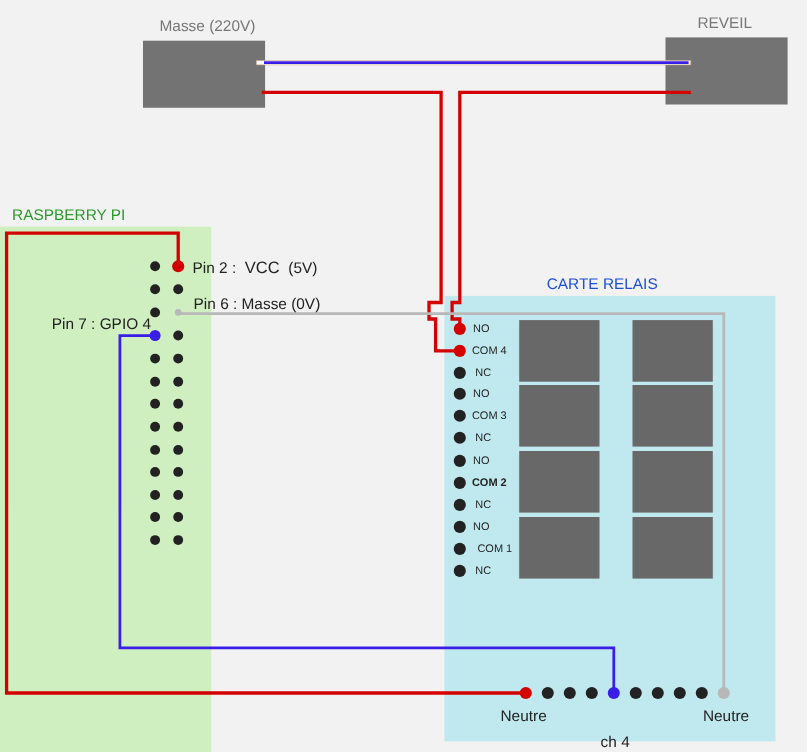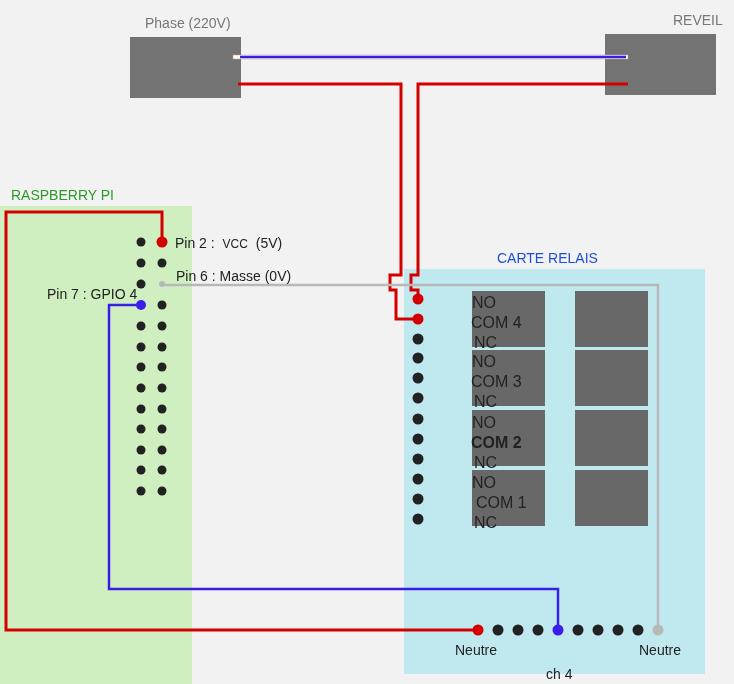--- a/index.html
+++ b/index.html
@@ -3,33 +3,33 @@
 <meta charset="utf-8">
 <style>
   html, body { margin:0; padding:0; }
   body { width:734px; height:684px; background:#f2f2f2; position:relative; overflow:hidden; font-family:"Liberation Sans", sans-serif; }
   .abs { position:absolute; }
   .panel-green { left:0; top:206px; width:192px; height:478px; background:#d0efc1; }
   .panel-blue { left:404px; top:269px; width:301px; height:405px; background:#c0e9ef; }
   .box { background:#737373; }
   .lbl { font-size:14px; color:#222; white-space:nowrap; }
   .title-grey { font-size:14px; color:#777; }
-  .small { font-size:16px; color:#222; white-space:nowrap;margin-left:42px; }
+  .small { font-size:10px; color:#222; white-space:nowrap; }
   svg { position:absolute; left:0; top:0; }
 </style>
 </head>
 <body>
 
 <div class="abs panel-green"></div>
 <div class="abs panel-blue"></div>
 
-<div class="abs title-grey" style="left:145px;top:15px;">Phase (220V)</div>
+<div class="abs title-grey" style="left:145px;top:15px;">Masse (220V)</div>
 <div class="abs box" style="left:130px;top:37px;width:111px;height:61px;"></div>
 
-<div class="abs title-grey" style="left:634px;top:12px;margin-left:39px;">REVEIL</div>
+<div class="abs title-grey" style="left:634px;top:12px;">REVEIL</div>
 <div class="abs box" style="left:605px;top:34px;width:111px;height:61px;"></div>
 
 <div class="abs" style="left:11px;top:187px;font-size:14px;color:#2a9a2a;">RASPBERRY PI</div>
 <div class="abs" style="left:497px;top:250px;font-size:14px;color:#1d4ed8;">CARTE RELAIS</div>
 
 <div class="abs" style="left:472px;top:291px;width:73px;height:56px;background:#686868;"></div>
 <div class="abs" style="left:575px;top:291px;width:73px;height:56px;background:#686868;"></div>
 <div class="abs" style="left:472px;top:350px;width:73px;height:56px;background:#686868;"></div>
 <div class="abs" style="left:575px;top:350px;width:73px;height:56px;background:#686868;"></div>
 <div class="abs" style="left:472px;top:410px;width:73px;height:56px;background:#686868;"></div>
@@ -97,21 +97,21 @@
       <circle cx="578" cy="630" r="5.5" fill="#222222"></circle>
       <circle cx="598" cy="630" r="5.5" fill="#222222"></circle>
       <circle cx="618" cy="630" r="5.5" fill="#222222"></circle>
       <circle cx="638" cy="630" r="5.5" fill="#222222"></circle>
       <circle cx="658" cy="630" r="5.5" fill="#b8b8b8"></circle>
     </g>
 </svg>
 
 <div class="abs lbl" style="left:175px;top:235px;">
   <span>Pin 2 :</span>
-  <span style="font-size:12px;margin-left:4px;">VCC</span>
+  <span style="font-size:15px;margin-left:4px;">VCC</span>
   <span style="margin-left:4px;">(5V)</span>
 </div>
 <div class="abs lbl" style="left:176px;top:268px;text-align:right;">Pin 6 : Masse (0V)</div>
 <div class="abs lbl" style="left:35px;top:286px;margin-left:12px;">Pin 7 : GPIO 4</div>
 
 <div class="abs small" style="left:430px;top:294px;">NO</div>
 <div class="abs small" style="left:429px;top:314px;">COM 4</div>
 <div class="abs small" style="left:432px;top:334px;">NC</div>
 <div class="abs small" style="left:430px;top:353px;">NO</div>
 <div class="abs small" style="left:429px;top:373px;">COM 3</div>

